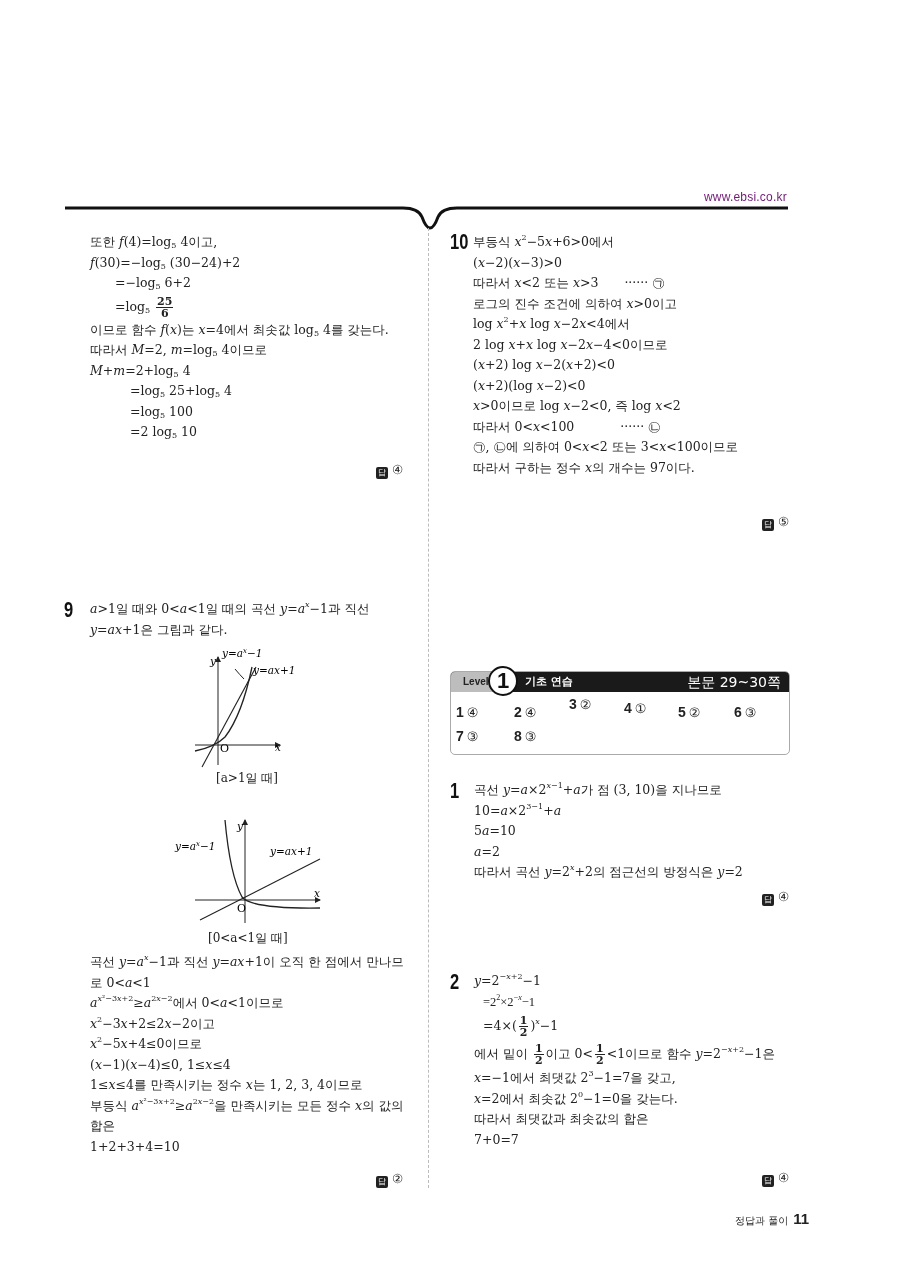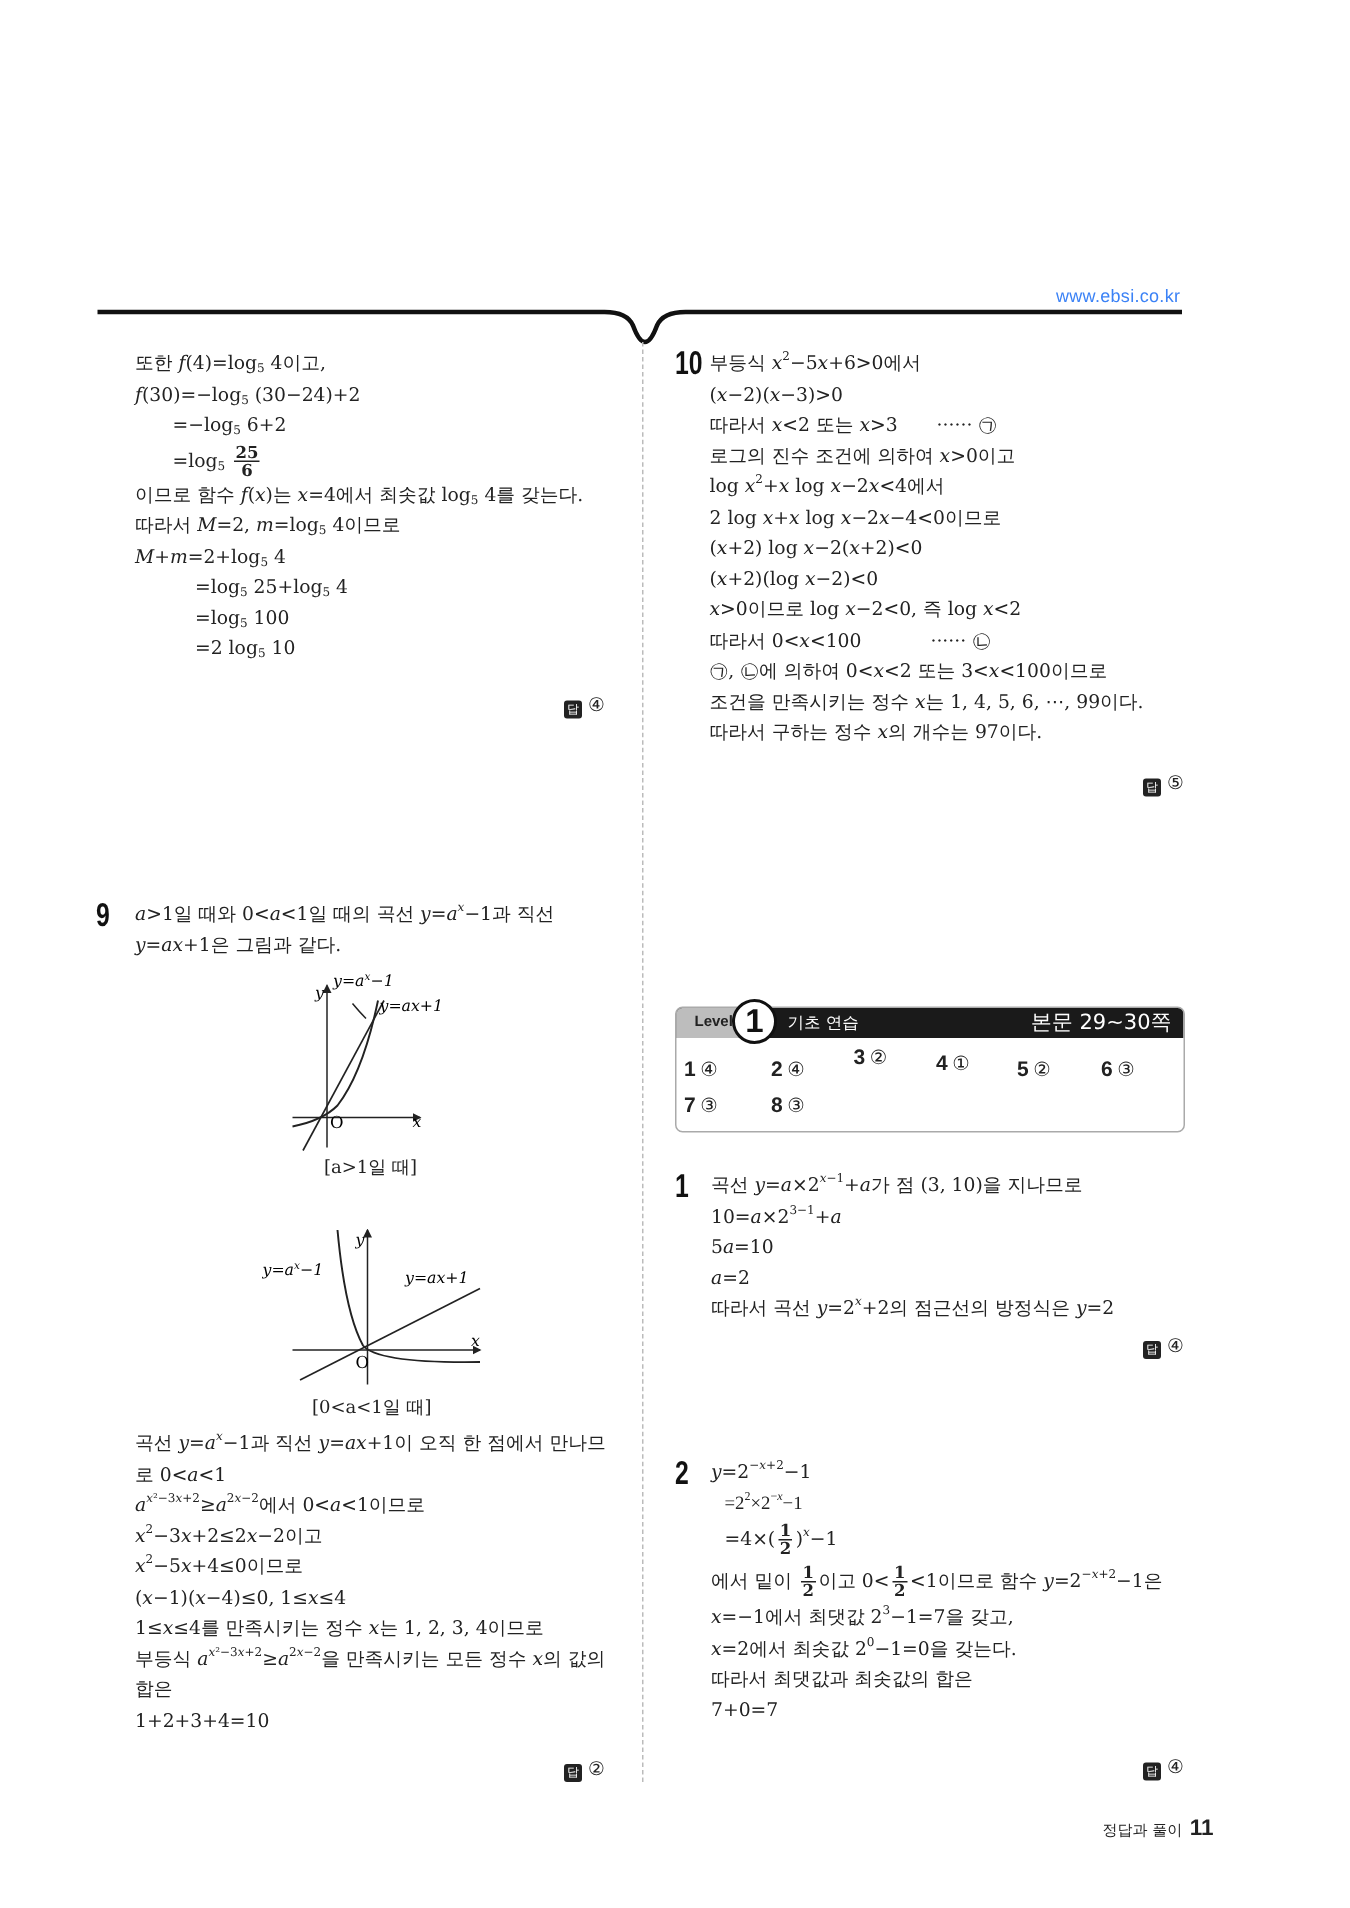--- a/index.html
+++ b/index.html
@@ -1,34 +1,34 @@
 <!DOCTYPE html>
 <html><head>
 <meta charset="utf-8">
 <style>
   html, body { margin: 0; padding: 0; }
   body { width: 900px; height: 1272px; background: #ffffff; position: relative; overflow: hidden;
          font-family: "DejaVu Serif", serif; color: #222; }
   .abs { position: absolute; }
-  .url { font-family: "Liberation Sans", sans-serif; font-size: 12px; color: #3b82f6; letter-spacing: 0.2px; }
+  .url { font-family: "Liberation Sans", sans-serif; font-size: 12px; color: #701a75; letter-spacing: 0.2px; }
   .line { font-size: 12.5px; line-height: 20.5px; white-space: nowrap; }
   .probnum { font-family: "Liberation Sans", sans-serif; font-weight: bold; font-size: 22px; transform: scaleX(0.75); transform-origin: left top; color: #111; }
   .ans { font-size: 12.5px; }
   .ans .badge { display: inline-block; width: 12px; height: 12px; background: #222; color: #fff; font-size: 8px; line-height: 12px; text-align: center; border-radius: 2px; margin-right: 4px; vertical-align: -1px; font-family: "DejaVu Sans", sans-serif; }
   sup { font-size: 8px; vertical-align: 6px; line-height: 0; }
   sub { font-size: 8px; vertical-align: -2px; line-height: 0; }
   .frac { display: inline-block; text-align: center; vertical-align: middle; font-size: 11px; line-height: 11px; margin: 0 2px; font-weight: bold; }
   .frac .n { display: block; border-bottom: 1px solid #222; padding: 0 1px; }
   .frac .d { display: block; }
   .vdiv { position: absolute; left: 428px; top: 228px; width: 0; height: 960px; border-left: 1px dashed #bbb; }
   .level-box { position: absolute; left: 450px; top: 671px; width: 338px; height: 82px; border: 1px solid #aaa; border-radius: 5px; overflow: hidden; }
   .level-head { position: absolute; left: 0; top: 0; width: 338px; height: 20px; background: #1a1a1a; }
   .level-tag { position: absolute; left: 0; top: 0; width: 60px; height: 20px; background: #bdbdbd; font-family: "Liberation Sans", sans-serif; font-weight: bold; font-size: 10px; line-height: 20px; padding-left: 12px; color: #222; box-sizing: border-box; }
   .level-circle { position: absolute; left: 488px; top: 666px; width: 30px; height: 30px; border-radius: 50%; background: #fff; border: 2px solid #111; font-family: "Liberation Sans", sans-serif; font-weight: bold; font-size: 22px; line-height: 30px; text-align: center; color: #111; box-sizing: border-box; line-height: 26px; }
-  .level-title { position: absolute; left: 74px; top: 0; font-family: "DejaVu Sans", sans-serif; font-weight: normal; font-size: 11px; line-height: 20px; color: #fff; }
+  .level-title { position: absolute; left: 74px; top: 0; font-family: "DejaVu Sans", sans-serif; font-weight: bold; font-size: 11px; line-height: 20px; color: #fff; }
   .level-ref { position: absolute; right: 8px; top: 0; font-family: "DejaVu Sans", sans-serif; font-size: 14px; line-height: 20px; color: #fff; }
   .qa { position: absolute; font-family: "Liberation Sans", sans-serif; font-size: 13px; white-space: nowrap; }
   .qa b { font-weight: bold; font-size: 14px; margin-right: 3px; }
   .footer { font-family: "DejaVu Sans", sans-serif; font-size: 10px; color: #222; }
   .footer .pn { font-family: "Liberation Sans", sans-serif; font-size: 15px; font-weight: bold; margin-left: 5px; }
   .cap { font-size: 12px; }
   .glabel { font-size: 10.5px; font-style: italic; }
 </style>
 </head>
 <body>
@@ -116,21 +116,20 @@
   <div class="line">(<i>x</i>−2)(<i>x</i>−3)&gt;0</div>
   <div class="line">따라서 <i>x</i>&lt;2 또는 <i>x</i>&gt;3 <span style="margin-left:22px;">······ ㉠</span></div>
   <div class="line">로그의 진수 조건에 의하여 <i>x</i>&gt;0이고</div>
   <div class="line">log <i>x</i><sup>2</sup>+<i>x</i> log <i>x</i>−2<i>x</i>&lt;4에서</div>
   <div class="line">2 log <i>x</i>+<i>x</i> log <i>x</i>−2<i>x</i>−4&lt;0이므로</div>
   <div class="line">(<i>x</i>+2) log <i>x</i>−2(<i>x</i>+2)&lt;0</div>
   <div class="line">(<i>x</i>+2)(log <i>x</i>−2)&lt;0</div>
   <div class="line"><i>x</i>&gt;0이므로 log <i>x</i>−2&lt;0, 즉 log <i>x</i>&lt;2</div>
   <div class="line">따라서 0&lt;<i>x</i>&lt;100 <span style="margin-left:42px;">······ ㉡</span></div>
   <div class="line">㉠, ㉡에 의하여 0&lt;<i>x</i>&lt;2 또는 3&lt;<i>x</i>&lt;100이므로</div>
-  <div class="line">조건을 만족시키는 정수 <i>x</i>는 1, 4, 5, 6, ⋯, 99이다.</div>
   <div class="line">따라서 구하는 정수 <i>x</i>의 개수는 97이다.</div>
 </div>
 <div class="abs ans" style="left:762px; top:514px;"><span class="badge">답</span><span>⑤</span></div>
 
 <div class="level-box">
   <div class="level-head">
     <div class="level-tag">Level</div>
     <div class="level-title">기초 연습</div>
     <div class="level-ref">본문 29~30쪽</div>
   </div>

